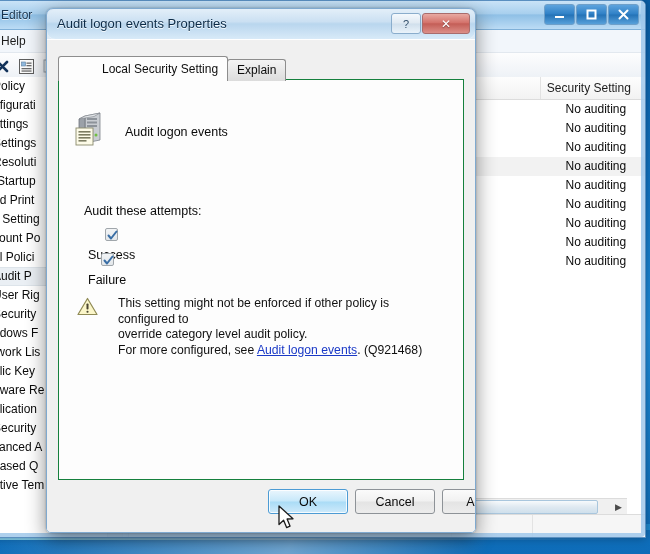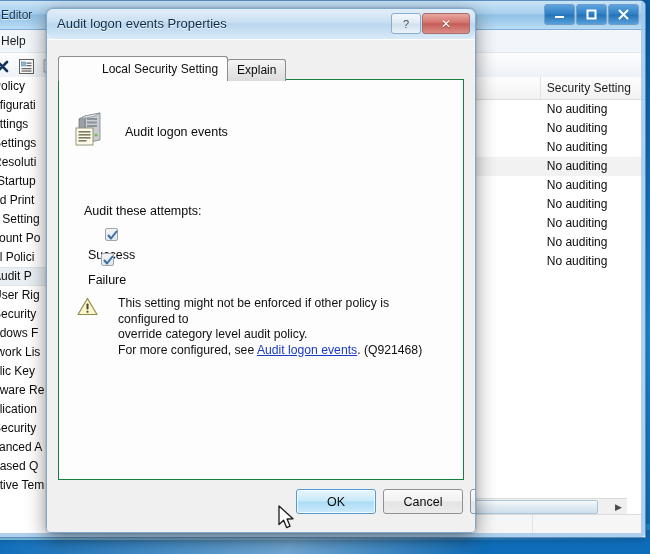--- a/index.html
+++ b/index.html
@@ -206,21 +206,21 @@
   .hdr-col.setting { width: 130px; border-right: none; }
   .row {
     height: 19px;
     line-height: 19px;
     display: flex;
     font-size: 12px;
     color: #0b0b0b;
   }
   .row.sel { background: #f2f2f2; }
   .cell-policy { width: 518px; padding-left: 6px; box-sizing: border-box; white-space: nowrap; overflow: hidden; }
-  .cell-setting { width: 130px; padding-left: 6px; box-sizing: border-box; white-space: nowrap; }
+  .cell-setting { width: 130px; padding-left: 6px; box-sizing: border-box; white-space: nowrap; text-align: center; }
 
   .hscroll {
     position: absolute;
     left: 0; right: 18px; bottom: 22px;
     height: 16px;
     background: #f0f0f0;
     border-top: 1px solid #dcdcdc;
   }
   .hscroll .thumb {
     position: absolute;
@@ -412,21 +412,20 @@
     position: absolute;
     top: 9px;
     width: 80px; height: 25px;
     border: 1px solid #8d9297;
     border-radius: 3px;
     background: linear-gradient(180deg,#fbfbfb 0%, #f1f1f1 48%, #e4e4e4 52%, #ececec 100%);
     font-size: 12.5px;
     color: #0b0b0b;
     display: flex; align-items:center; justify-content:center;
     box-sizing: border-box;
-    margin-left: 28px;
   }
   .fbtn.ok {
     left: 221px;
     border-color: #4c9bd4;
     background: linear-gradient(180deg,#eaf6fd 0%, #c7e8fa 48%, #aadcf6 52%, #cfeafb 100%);
     box-shadow: inset 0 0 0 1px rgba(255,255,255,.8);
   }
   .fbtn.cancel { left: 308px; }
   .fbtn.apply  { left: 395px; }
 

